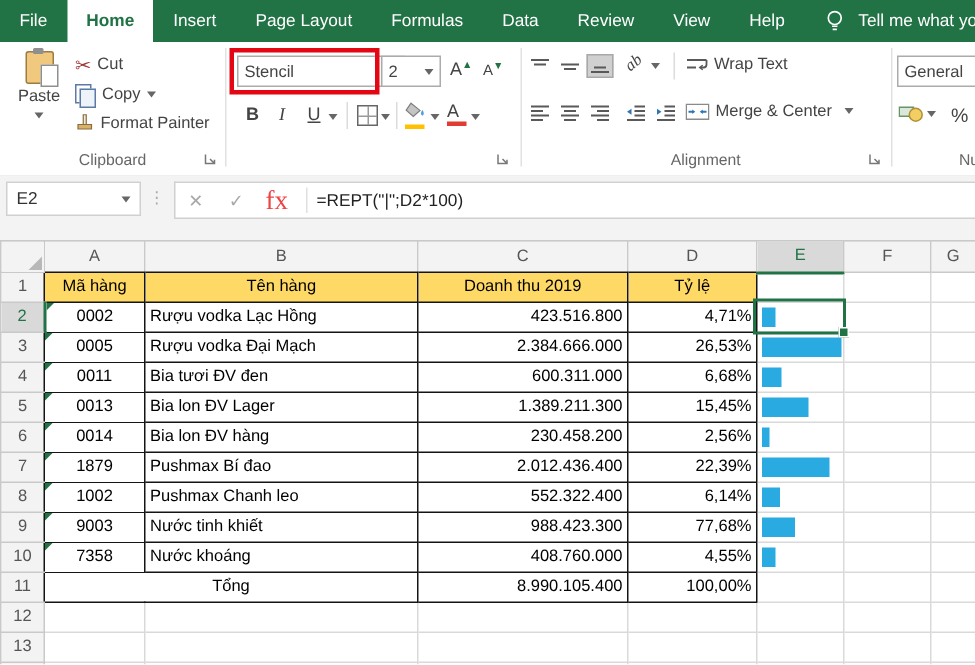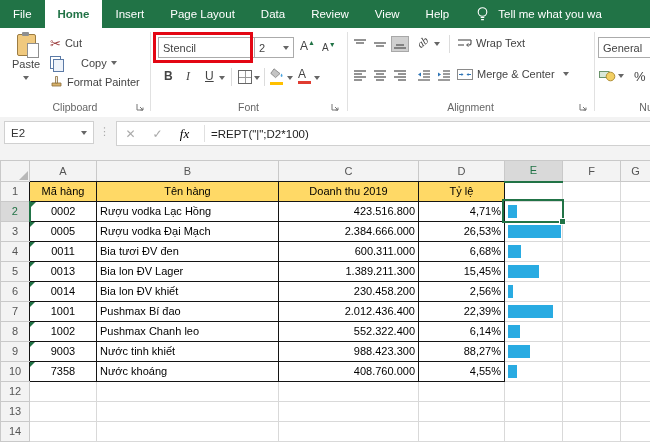--- a/index.html
+++ b/index.html
@@ -52,21 +52,21 @@
   .lblbtn{position:absolute;display:flex;align-items:center;gap:4px;white-space:nowrap;}
   
   .fbar{position:absolute;left:0;top:117px;width:650px;height:31px;background:#f3f3f3;}
   .namebox{position:absolute;left:4px;top:4px;width:90px;height:23px;box-sizing:border-box;background:#fff;
            border:1px solid #d0d0d0;display:flex;align-items:center;justify-content:space-between;
            padding:0 6px;font-size:11.5px;}
   .dots{position:absolute;left:99px;top:8px;color:#aaa;font-size:11px;}
   .fxstrip{position:absolute;left:116px;top:4px;right:0;height:23px;background:#fff;border:1px solid #d0d0d0;
            border-right:none;display:flex;align-items:center;}
   .fxbtn{width:27px;text-align:center;color:#a9a9a9;font-size:12px;}
-  .fx{font-family:"Liberation Serif",serif;font-style:italic;color:#000000;font-size:13px;}
+  .fx{font-family:"Liberation Serif",serif;color:#ef4444;font-size:18px;}
   .fsep{width:1px;height:17px;background:#e0e0e0;margin:0 6px;}
   .ftext{font-size:11.5px;color:#222;}
   .pregrid{position:absolute;left:0;top:148px;width:650px;height:12px;background:#f3f3f3;border-bottom:1px solid #dcdcdc;}
   
   .gridwrap{position:absolute;left:0;top:160px;width:650px;}
   table#sheet{border-collapse:collapse;table-layout:fixed;width:650px;}
   #sheet tr{height:19.5px;} #sheet tr.hdr{height:21px;}
   #sheet th,#sheet td{padding:0 3px;overflow:hidden;white-space:nowrap;font-size:11px;font-weight:normal;
                       line-height:19px;box-sizing:border-box;}
   th.ch,td.rh{background:#f3f3f3;border:1px solid #c9c9c9;color:#555;font-size:10.5px;text-align:center;}
@@ -95,20 +95,21 @@
 <body>
 
 <div id="app">
 
   <div class="tabstrip">
     <div class="tabs">
         <div class="tab">File</div>
         <div class="tab active">Home</div>
         <div class="tab">Insert</div>
         <div class="tab">Page Layout</div>
+        <div class="tab">Formulas</div>
         <div class="tab">Data</div>
         <div class="tab">Review</div>
         <div class="tab">View</div>
         <div class="tab">Help</div>
       </div>
     <div class="tellme">
       <svg width="13" height="17" viewBox="0 0 13 17" fill="none" stroke="#fff" stroke-width="1.1">
         <circle cx="6.5" cy="6" r="4.3"></circle>
           <path d="M4.7 11.5 h3.6 M5.1 13.6 h2.8"></path>
       </svg>
@@ -129,21 +130,21 @@
           </span>
         <div>Paste</div>
         <span class="caret" style="margin-top:2px"></span>
       </div>
       <div class="sbtn" style="left:50px;top:9px">
         <span class="scissors">✂</span>
         <span>Cut</span>
       </div>
       <div class="sbtn" style="left:50px;top:28px">
         <span class="pages"></span>
-        <span style="margin-left:16px">Copy</span>
+        <span style="margin-left:3px">Copy</span>
         <span class="caret"></span>
       </div>
       <div class="sbtn" style="left:50px;top:47px">
         <svg width="13" height="13" viewBox="0 0 13 13">
           <path d="M2 8 h9 v3 h-9 z" fill="#d8b26a" stroke="#8a6d3b" stroke-width="0.8"></path>
           <path d="M5.5 1.5 h2 v6.5 h-2 z" fill="#efe9dd" stroke="#8a6d3b" stroke-width="0.8"></path>
         </svg>
         <span>Format Painter</span>
       </div>
       <div class="grp-label">Clipboard</div>
@@ -180,21 +181,20 @@
           <path d="M11.6 5.4 q1.9 2.7 0 3.7 q-1.9 -1 0 -3.7" fill="#4aa3df"></path>
         </svg>
         <span class="ubar" style="background:#FFC000"></span>
       </div>
       <span class="caret" style="position:absolute;left:137px;top:48px"></span>
       <div class="fbtn" style="left:148px;top:41px">
         <span style="display:block;line-height:11px">A</span>
         <span class="ubar" style="background:#e03c31"></span>
       </div>
       <span class="caret" style="position:absolute;left:164px;top:48px"></span>
-      <div class="grp-label">Font</div>
       <div class="launcher" style="left:181px">
         <svg width="8" height="8" viewBox="0 0 8 8" fill="none" stroke="#777" stroke-width="1">
             <path d="M1 1 v6 h6 M4 4 l3 3 M7 4.5 v2.5 h-2.5"></path>
           </svg>
       </div>
     </div>
 
     <div class="grp" style="left:347px;width:247px">
       <div class="albtn" style="left:4px;top:8px">
         <svg width="14" height="12" viewBox="0 0 14 12" stroke="#595959" stroke-width="1.3">
@@ -394,32 +394,32 @@
             <td class="blk num">15,45%</td>
             <td class="gl ecell">
               <div class="bar" style="width:31px"></div>
             </td>
             <td class="gl"></td>
             <td class="gl"></td>
           </tr>
           <tr>
             <td class="rh bt">6</td>
             <td class="blk ctr flag">0014</td>
-            <td class="blk">Bia lon ĐV khiết</td>
+            <td class="blk">Bia lon ĐV hàng</td>
             <td class="blk num">230.458.200</td>
             <td class="blk num">2,56%</td>
             <td class="gl ecell">
               <div class="bar" style="width:5px"></div>
             </td>
             <td class="gl"></td>
             <td class="gl"></td>
           </tr>
           <tr>
             <td class="rh bt">7</td>
-            <td class="blk ctr flag">1001</td>
+            <td class="blk ctr flag">1879</td>
             <td class="blk">Pushmax Bí đao</td>
             <td class="blk num">2.012.436.400</td>
             <td class="blk num">22,39%</td>
             <td class="gl ecell">
               <div class="bar" style="width:45px"></div>
             </td>
             <td class="gl"></td>
             <td class="gl"></td>
           </tr>
           <tr>
@@ -432,40 +432,49 @@
               <div class="bar" style="width:12px"></div>
             </td>
             <td class="gl"></td>
             <td class="gl"></td>
           </tr>
           <tr>
             <td class="rh bt">9</td>
             <td class="blk ctr flag">9003</td>
             <td class="blk">Nước tinh khiết</td>
             <td class="blk num">988.423.300</td>
-            <td class="blk num">88,27%</td>
+            <td class="blk num">77,68%</td>
             <td class="gl ecell">
               <div class="bar" style="width:22px"></div>
             </td>
             <td class="gl"></td>
             <td class="gl"></td>
           </tr>
           <tr>
             <td class="rh bt">10</td>
             <td class="blk ctr flag">7358</td>
             <td class="blk">Nước khoáng</td>
             <td class="blk num">408.760.000</td>
             <td class="blk num">4,55%</td>
             <td class="gl ecell">
               <div class="bar" style="width:9px"></div>
             </td>
             <td class="gl"></td>
             <td class="gl"></td>
           </tr>
           <tr>
+            <td class="rh bt">11</td>
+            <td class="blk ctr b" colspan="2">Tổng</td>
+            <td class="blk num b">8.990.105.400</td>
+            <td class="blk num b">100,00%</td>
+            <td class="gl"></td>
+            <td class="gl"></td>
+            <td class="gl"></td>
+          </tr>
+          <tr>
             <td class="rh">12</td>
             <td class="gl"></td>
             <td class="gl"></td>
             <td class="gl"></td>
             <td class="gl"></td>
             <td class="gl"></td>
             <td class="gl"></td>
             <td class="gl"></td>
           </tr>
           <tr>

